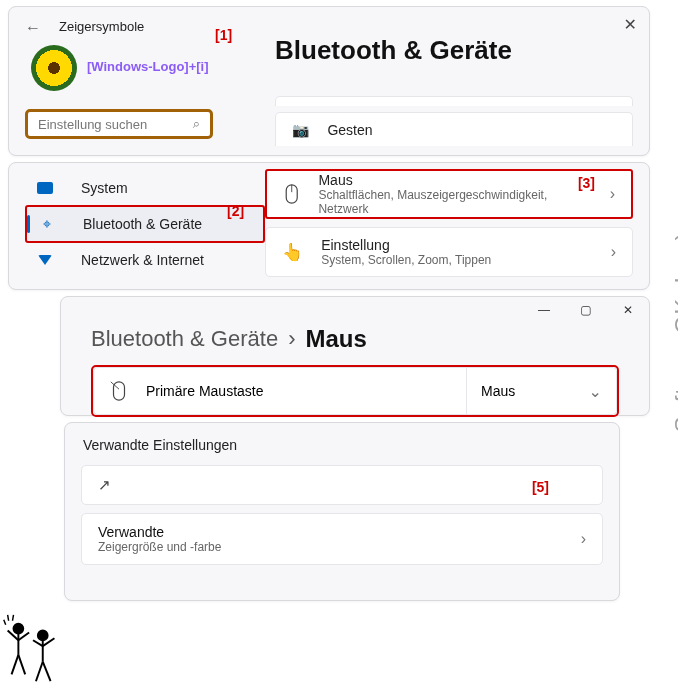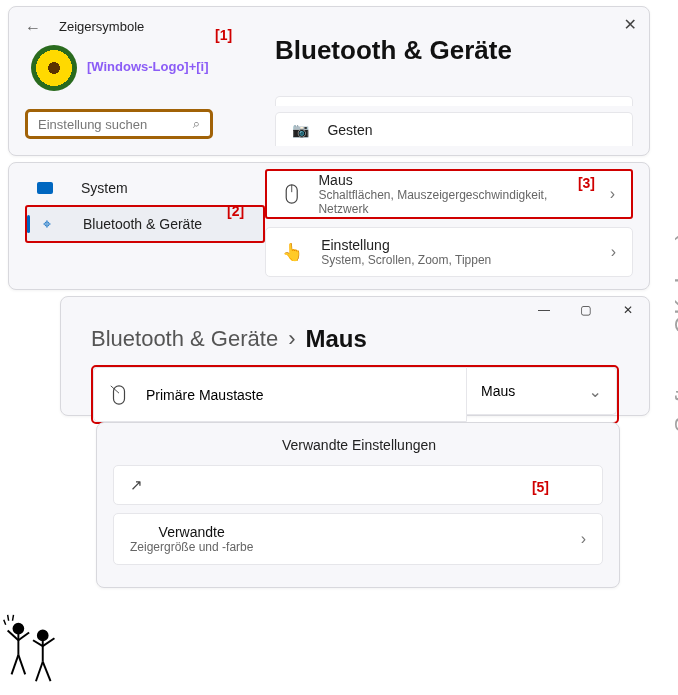--- a/index.html
+++ b/index.html
@@ -37,26 +37,26 @@
 .redbox { border: 2.5px solid #d00000; border-radius: 3px; }
 .chev { color: #777; font-size: 16px; }
 
 
 .p3 { height: 120px; padding: 8px 16px; margin-left: 60px; }
 .p3-winbtns { position: absolute; top: 0; right: 0; display: flex; }
 .p3-winbtns span { width: 42px; height: 26px; display: flex; align-items: center; justify-content: center; font-size: 12px; color: #333; }
 .crumb { display: flex; align-items: center; gap: 10px; font-size: 22px; color: #555; margin: 20px 0 12px 14px; }
 .crumb b { color: #111; font-weight: 600; font-size: 24px; }
 .prim-row { display: flex; gap: 0; margin: 0 14px; }
-.prim-left { flex: 1; background: #fff; border: 1px solid #e6e6ea; border-radius: 5px 0 0 5px; height: 55px; display: flex; align-items: center; gap: 18px; padding: 0 16px; font-size: 14px; }
+.prim-left { flex: 1; background: #fff; border: 1px solid #e6e6ea; border-radius: 5px 0 0 5px; height: 48px; display: flex; align-items: center; gap: 18px; padding: 0 16px; font-size: 14px; }
 .prim-right { width: 150px; background: #fff; border: 1px solid #e6e6ea; border-left: none; border-radius: 0 5px 5px 0; height: 48px; display: flex; align-items: center; justify-content: space-between; padding: 0 14px; font-size: 14px; }
 .arrow-svg { position: absolute; }
 
 
-.p5 { padding: 12px 16px 14px 16px; margin-left: 96px; margin-right: 58px; text-align: center; }
+.p5 { padding: 12px 16px 27px 16px; margin-left: 64px; margin-right: 58px; }
 .sec-title { font-size: 14px; color: #222; margin: 2px 0 12px 2px; font-weight: 400; }
 .card5 { background: #fff; border: 1px solid #e6e6ea; border-radius: 5px; padding: 10px 16px; display: flex; align-items: center; justify-content: space-between; margin-bottom: 8px; }
 .card5 .t1 { font-size: 14px; color: #111; }
 .card5 .t2 { font-size: 12px; color: #666; }
 svg.mouse-ic { width: 18px; height: 22px; }
 svg.mouse-ic path, svg.mouse-ic rect { stroke: #444; stroke-width: 1.3; fill: none; }
 .ext-ic { font-size: 15px; color: #444; }
 .stick { position: absolute; left: 2px; bottom: 6px; width: 62px; height: 78px; }
 </style>
 </head>
@@ -95,20 +95,26 @@
   <div class="nav-col">
     <div class="nav-item">
         <span class="ic">
           <span class="ic-monitor"></span>
         </span>
         <span>System</span>
       </div>
     <div class="nav-item active redbox">
         <span class="ic" style="color:#0067c0;font-size:15px;">⌖</span>
         <span>Bluetooth &amp; Geräte</span>
+      </div>
+    <div class="nav-item">
+        <span class="ic">
+          <span class="ic-wifi"></span>
+        </span>
+        <span>Netzwerk &amp; Internet</span>
       </div>
   </div>
   <div class="p2-right">
     <div class="card redbox">
       <div class="left">
         <svg class="mouse-ic" viewBox="0 0 18 24">
             <rect x="3" y="2" width="12" height="20" rx="6"></rect>
             <line x1="9" y1="2" x2="9" y2="10" stroke="#444"></line>
           </svg>
         <div>

